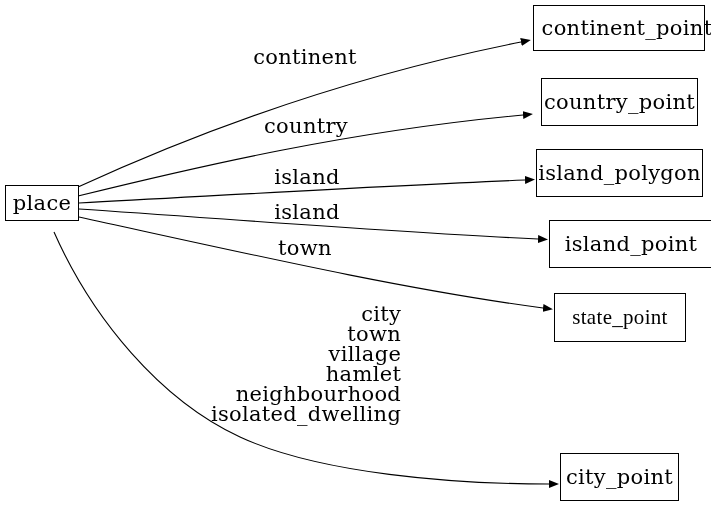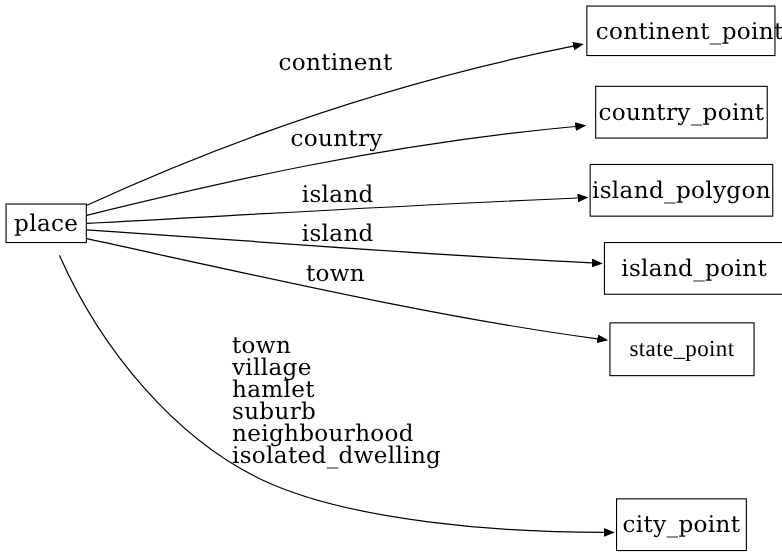--- a/index.html
+++ b/index.html
@@ -36,21 +36,21 @@
     border: 1px solid #000000;
     background: #ffffff;
     display: flex;
     align-items: center;
     justify-content: center;
     white-space: nowrap;
   }
   .edge-label {
     position: absolute;
     transform: translate(-50%, -50%);
-    text-align: left;
+    text-align: right;
     line-height: 20px;
     white-space: nowrap;
   }
   .edge-label div {
     height: 20px;
   }
 </style>
 </head>
 <body>
 
@@ -80,24 +80,24 @@
       <div class="edge-label" style="left: 307px; top: 177px;">
         <div>island</div>
       </div>
       <div class="edge-label" style="left: 307px; top: 212px;">
         <div>island</div>
       </div>
       <div class="edge-label" style="left: 305px; top: 248px;">
         <div>town</div>
       </div>
       <div class="edge-label" style="left: 306px; top: 364px;">
+        <div>city</div>
         <div>town</div>
         <div>village</div>
         <div>hamlet</div>
-        <div>suburb</div>
         <div>neighbourhood</div>
         <div>isolated_dwelling</div>
       </div>
     </div>
   <div id="nodes-layer">
       <div class="node" style="left: 5px; top: 185px; width: 74px; height: 36px;">
         <span>place</span>
       </div>
       <div class="node" style="left: 533px; top: 5px; width: 172px; height: 46px; padding-left: 16px;">
         <span>continent_point</span>

